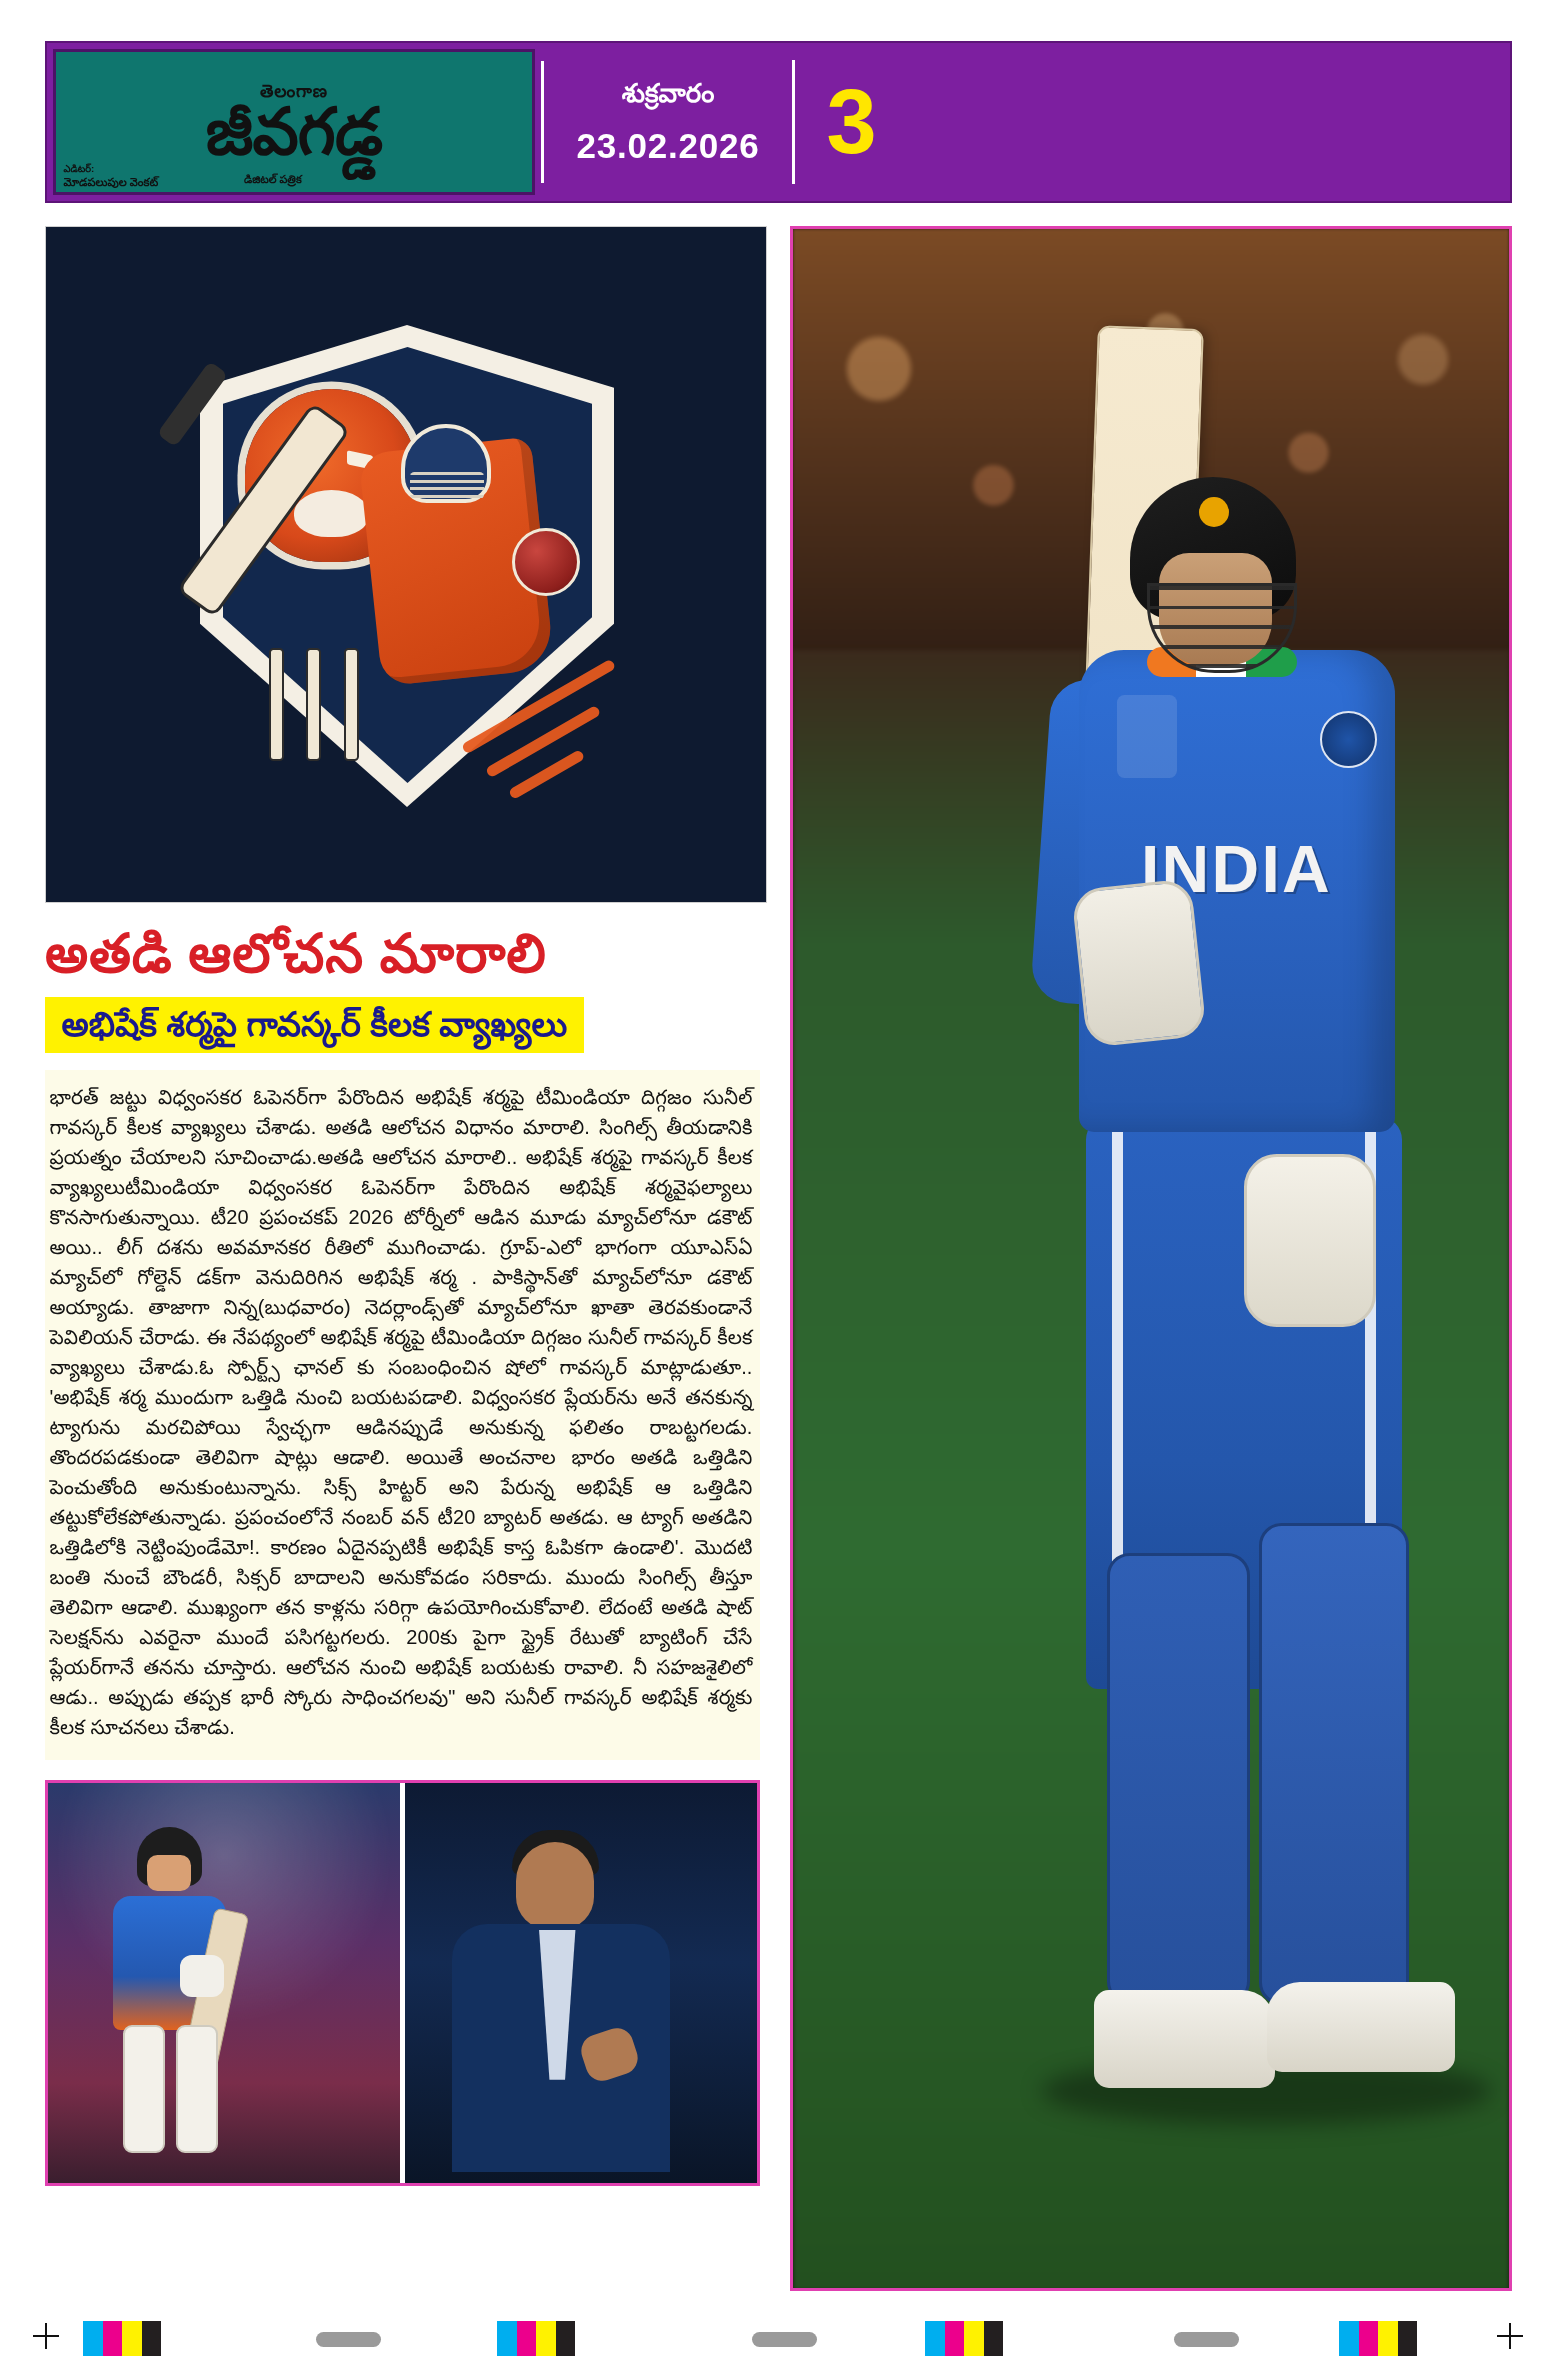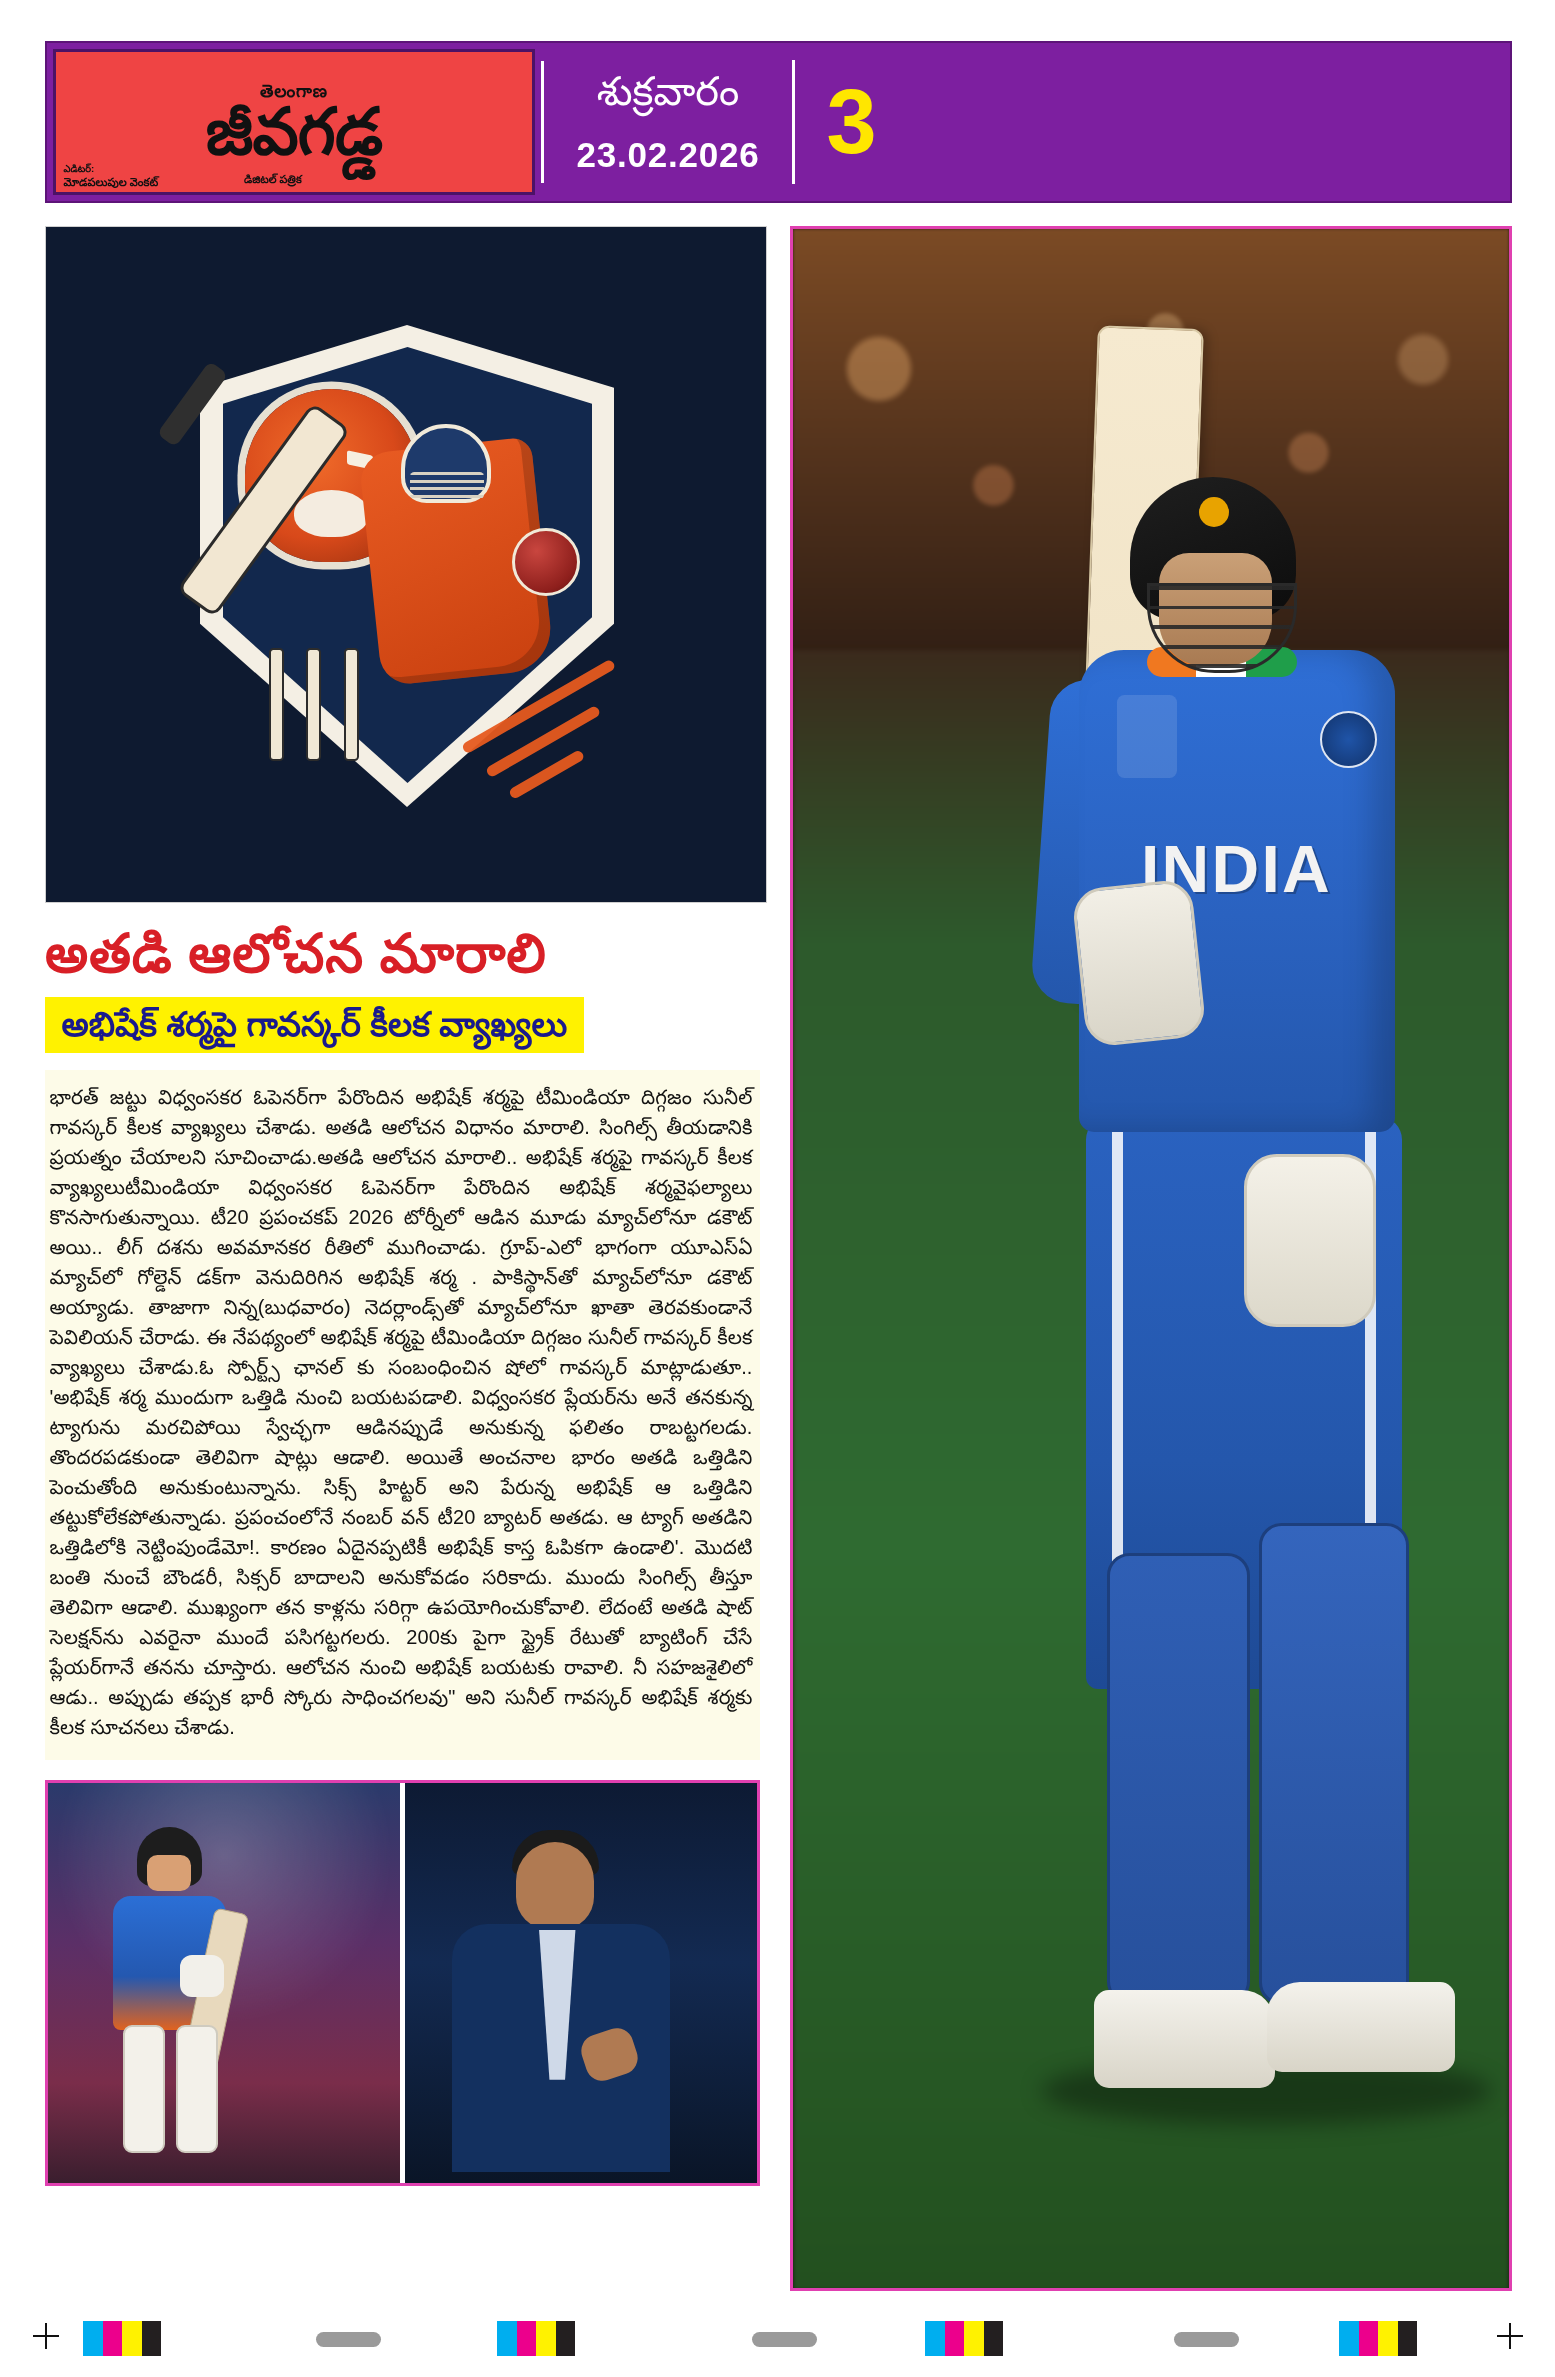--- a/index.html
+++ b/index.html
@@ -22,21 +22,21 @@
     left:45px;top:41px;
     width:1467px;height:162px;
     background:#7d1fa0;
     border:2.3px solid #5d1478;
     box-sizing:border-box;
     display:flex;
     align-items:stretch;
   }
   .mast-logo{
     width:482px;
-    background:#ef4444;
+    background:#0f766e;
     margin:6px;
     border:3px solid #4c1266;
     box-sizing:border-box;
     position:relative;
     display:flex;
     flex-direction:column;
     align-items:center;
     justify-content:center;
   }
   .mast-small-top{
@@ -87,21 +87,21 @@
     letter-spacing:1.5px;
   }
   .mast-date{
     width:248px;
     display:flex;
     flex-direction:column;
     align-items:center;
     justify-content:center;
     color:#ffffff;
   }
-  .mast-day{font-size:40px;font-weight:normal;margin-bottom:10.5px;text-align:center;}
+  .mast-day{font-size:26px;font-weight:bold;margin-bottom:10.5px;text-align:center;}
   .mast-dateval{font-size:35px;font-weight:bold;letter-spacing:0.8px;}
   .mast-pageno{
     width:113px;
     display:flex;
     align-items:center;
     justify-content:center;
     border-left:3px solid #ffffff;
     margin:16.6px 0;
   }
   .mast-pageno span{

